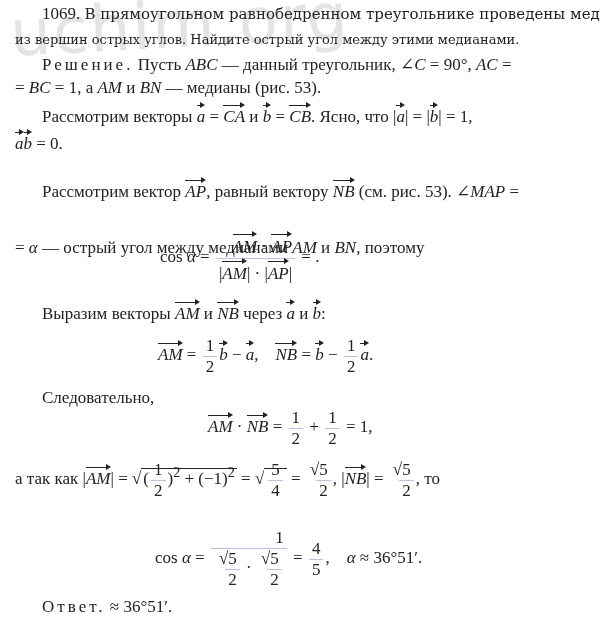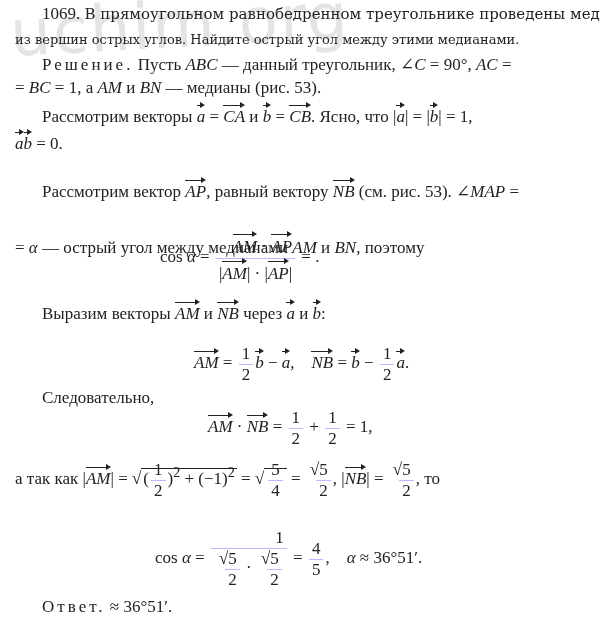--- a/index.html
+++ b/index.html
@@ -71,21 +71,21 @@
         <span class="d">|<span class="vec">AM</span>| · |<span class="vec">AP</span>|</span>
       </span>
     =
     .
   </div>
 
   <div class="line" style="left:42px; top:300px;">
     Выразим векторы <span class="vec">AM</span> и <span class="vec">NB</span> через <span class="vec">a</span> и <span class="vec">b</span>:
   </div>
 
-  <div class="line" style="left:158px; top:344px; line-height:20px;margin-left:36px;">
+  <div class="line" style="left:158px; top:336px; line-height:20px;">
     <span class="vec">AM</span> = <span class="frac">
         <span class="n">1</span>
         <span class="d">2</span>
       </span><span class="vec">b</span> − <span class="vec">a</span>,&nbsp;&nbsp;&nbsp;
     <span class="vec">NB</span> = <span class="vec">b</span> − <span class="frac">
         <span class="n">1</span>
         <span class="d">2</span>
       </span><span class="vec">a</span>.
   </div>
 

